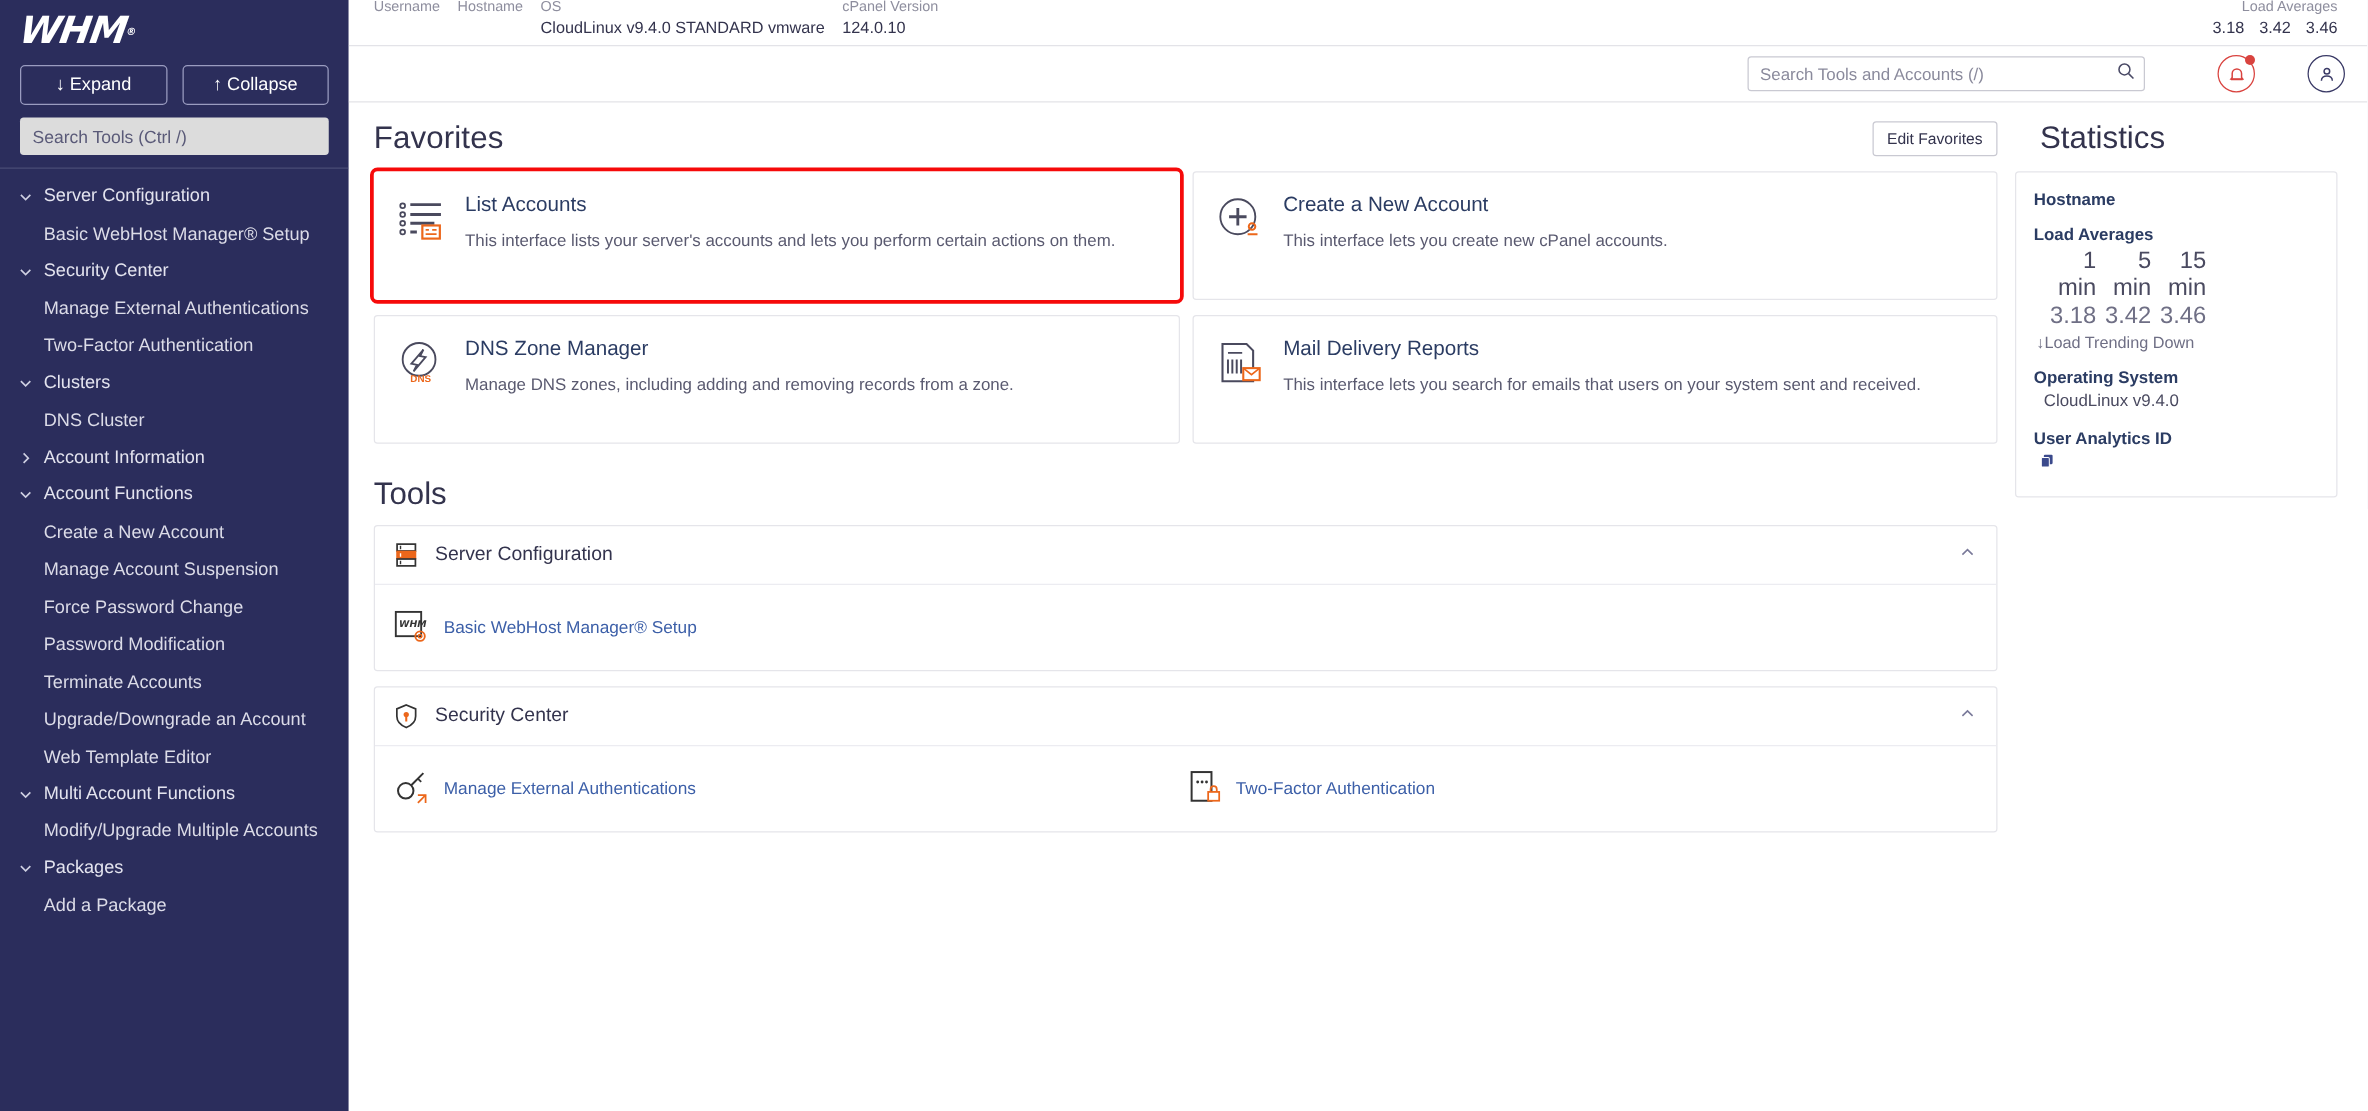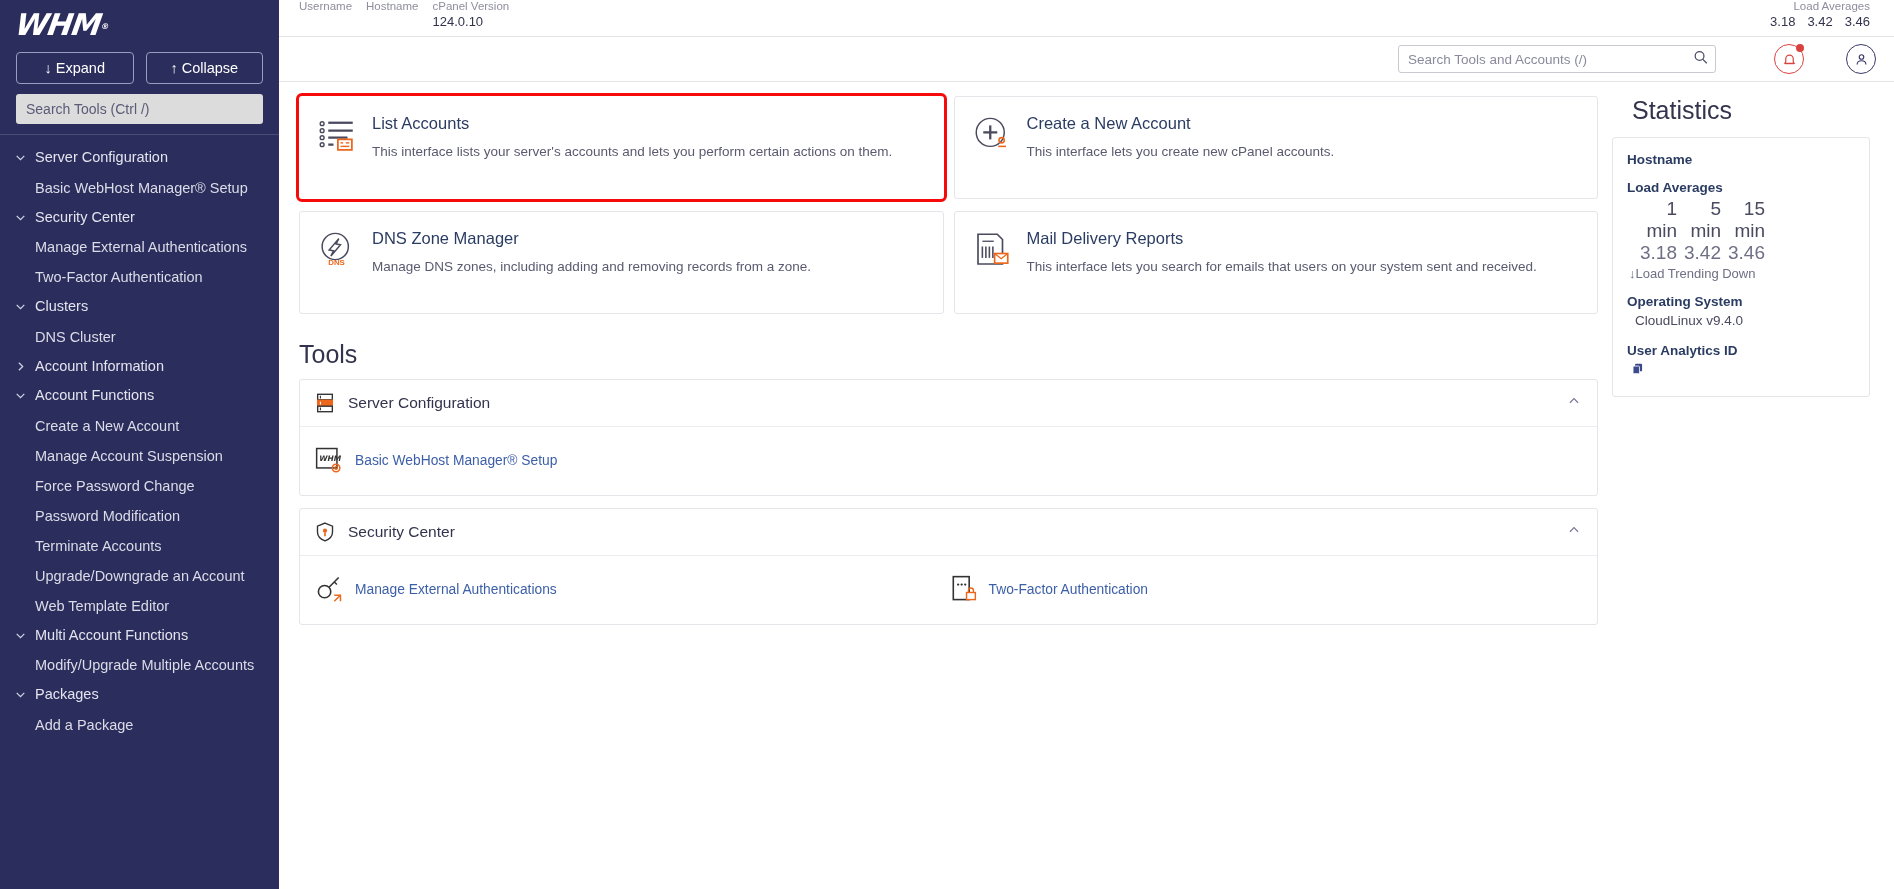--- a/index.html
+++ b/index.html
@@ -332,20 +332,24 @@
       <div class="topinfo-left" id="topinfo-cols">
           <div class="ti-col">
             <div class="ti-label">Username</div>
                  <div class="ti-value"></div>
           </div>
           <div class="ti-col">
             <div class="ti-label">Hostname</div>
                  <div class="ti-value"></div>
           </div>
           <div class="ti-col">
+            <div class="ti-label">OS</div>
+                 <div class="ti-value">CloudLinux v9.4.0 STANDARD vmware</div>
+          </div>
+          <div class="ti-col">
             <div class="ti-label">cPanel Version</div>
                  <div class="ti-value">124.0.10</div>
           </div>
         </div>
       <div class="topinfo-right">
         <div class="ti-load-label">Load Averages</div>
         <div class="ti-load-vals" id="topinfo-load">
             <span>3.18</span>
             <span>3.42</span>
             <span>3.46</span>
@@ -374,20 +378,24 @@
         <svg width="15" height="15" viewBox="0 0 24 24" fill="none" stroke="currentColor" stroke-width="1.9">
           <circle cx="12" cy="8" r="3.6"></circle>
           <path d="M5 20c0-3.8 3.2-6 7-6s7 2.2 7 6"></path>
         </svg>
       </div>
     </div>
 
     <div class="content">
 
       <div class="col-left">
+        <div class="sec-head">
+          <h2 class="sec-title">Favorites</h2>
+          <button class="edit-fav-btn">Edit Favorites</button>
+        </div>
 
         <div class="fav-grid" id="fav-grid">
             <div class="fav-card highlight">
               <div class="fav-icon"><svg viewBox="0 0 48 48" width="42" height="42" fill="none" stroke="#4a4a5e">
     <circle cx="7" cy="11" r="2.2" stroke-width="1.6"></circle>
                   <circle cx="7" cy="19" r="2.2" stroke-width="1.6"></circle>
     <circle cx="7" cy="27" r="2.2" stroke-width="1.6"></circle>
                   <circle cx="7" cy="35" r="2.2" stroke-width="1.6"></circle>
     <line x1="14" y1="10" x2="42" y2="10" stroke-width="2.6"></line>
                   <line x1="14" y1="19" x2="42" y2="19" stroke-width="2.6"></line>

